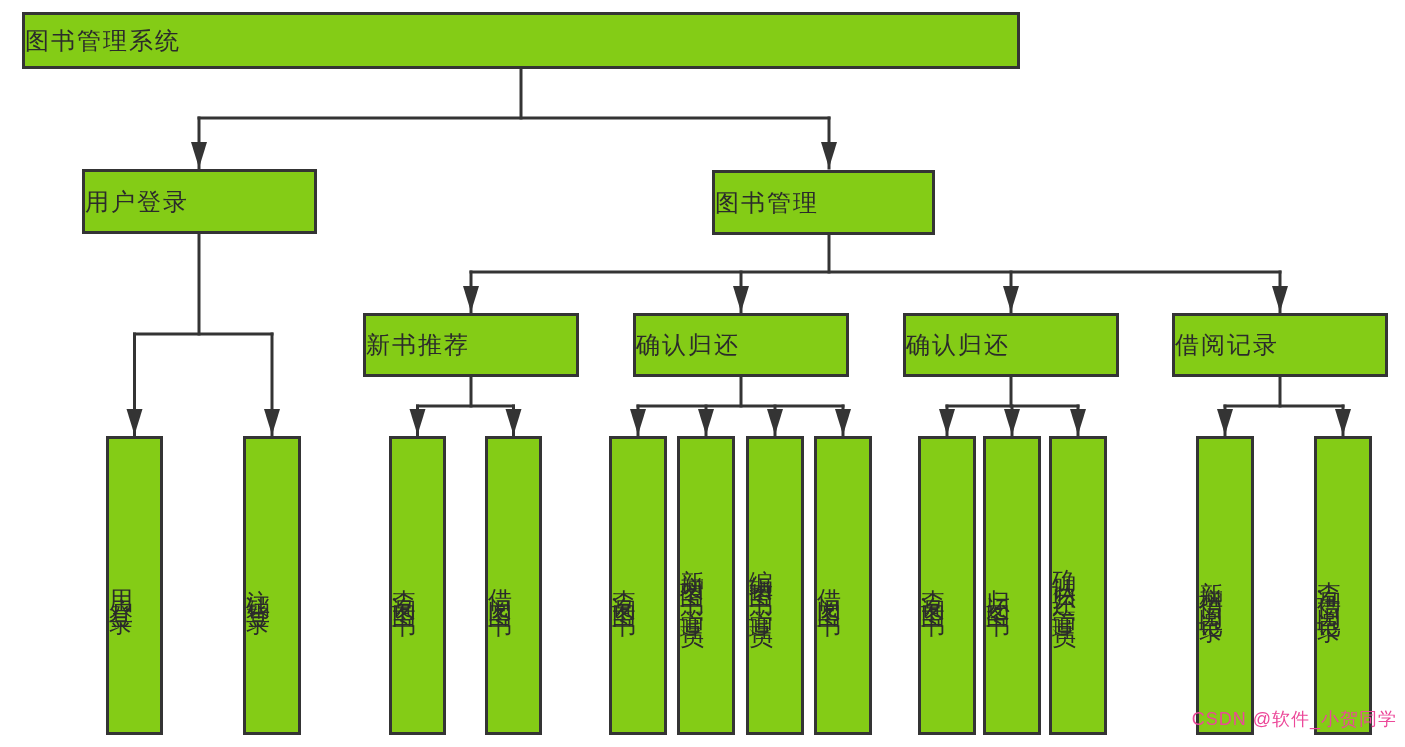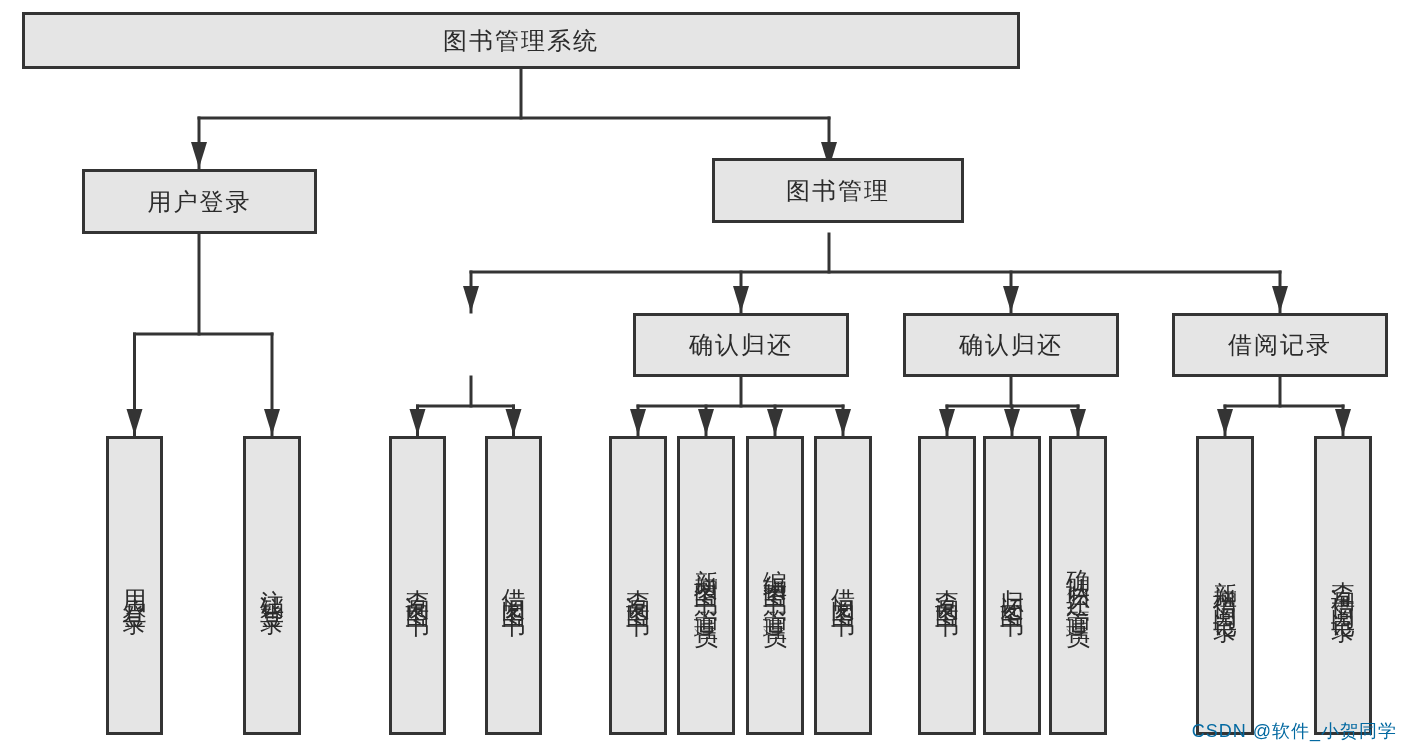--- a/index.html
+++ b/index.html
@@ -9,45 +9,44 @@
     background:#ffffff;
     font-family:"Liberation Sans","DejaVu Sans",sans-serif;
     overflow:hidden;
   }
   .connectors{position:absolute;left:0;top:0;z-index:1;}
   .ln{stroke:#343434;stroke-width:3;fill:none;stroke-linecap:square;}
   .node{
     position:absolute;
     box-sizing:border-box;
     border:3px solid #343434;
-    background:#e5e5e5;
+    background:#84cc16;
     display:flex;
     align-items:center;
-    justify-content:center;
     z-index:2;
   }
   .lbl{
     color:#2b2b2b;
     font-size:24px;
     letter-spacing:2px;
     white-space:nowrap;
     line-height:1;
   }
   .vert .lbl{
     writing-mode:vertical-rl;
     letter-spacing:8px;
     white-space:normal;
     line-height:1;
   }
   .watermark{
     position:absolute;
     right:8px;
-    bottom:4px;
+    bottom:16px;
     z-index:5;
-    color:#0369a1;
+    color:#ec4899;
     font-size:18px;
     letter-spacing:1px;
     white-space:nowrap;
   }
 </style>
 </head>
 <body>
 
 <div class="canvas">
 
@@ -99,24 +98,27 @@
     <line class="ln" x1="1343" y1="406" x2="1343" y2="435" marker-end="url(#arw)"></line>
   </svg>
 
   <div class="node" style="left:22px;top:12px;width:998px;height:57px">
     <span class="lbl">图书管理系统</span>
   </div>
 
   <div class="node" style="left:82px;top:169px;width:235px;height:65px">
     <span class="lbl">用户登录</span>
   </div>
-  <div class="node" style="left:712px;top:158px;width:252px;height:65px">
+  <div class="node" style="left:712px;top:170px;width:223px;height:65px">
     <span class="lbl">图书管理</span>
   </div>
 
+  <div class="node" style="left:363px;top:313px;width:216px;height:64px">
+    <span class="lbl">新书推荐</span>
+  </div>
   <div class="node" style="left:633px;top:313px;width:216px;height:64px">
     <span class="lbl">确认归还</span>
   </div>
   <div class="node" style="left:903px;top:313px;width:216px;height:64px">
     <span class="lbl">确认归还</span>
   </div>
   <div class="node" style="left:1172px;top:313px;width:216px;height:64px">
     <span class="lbl">借阅记录</span>
   </div>
 

